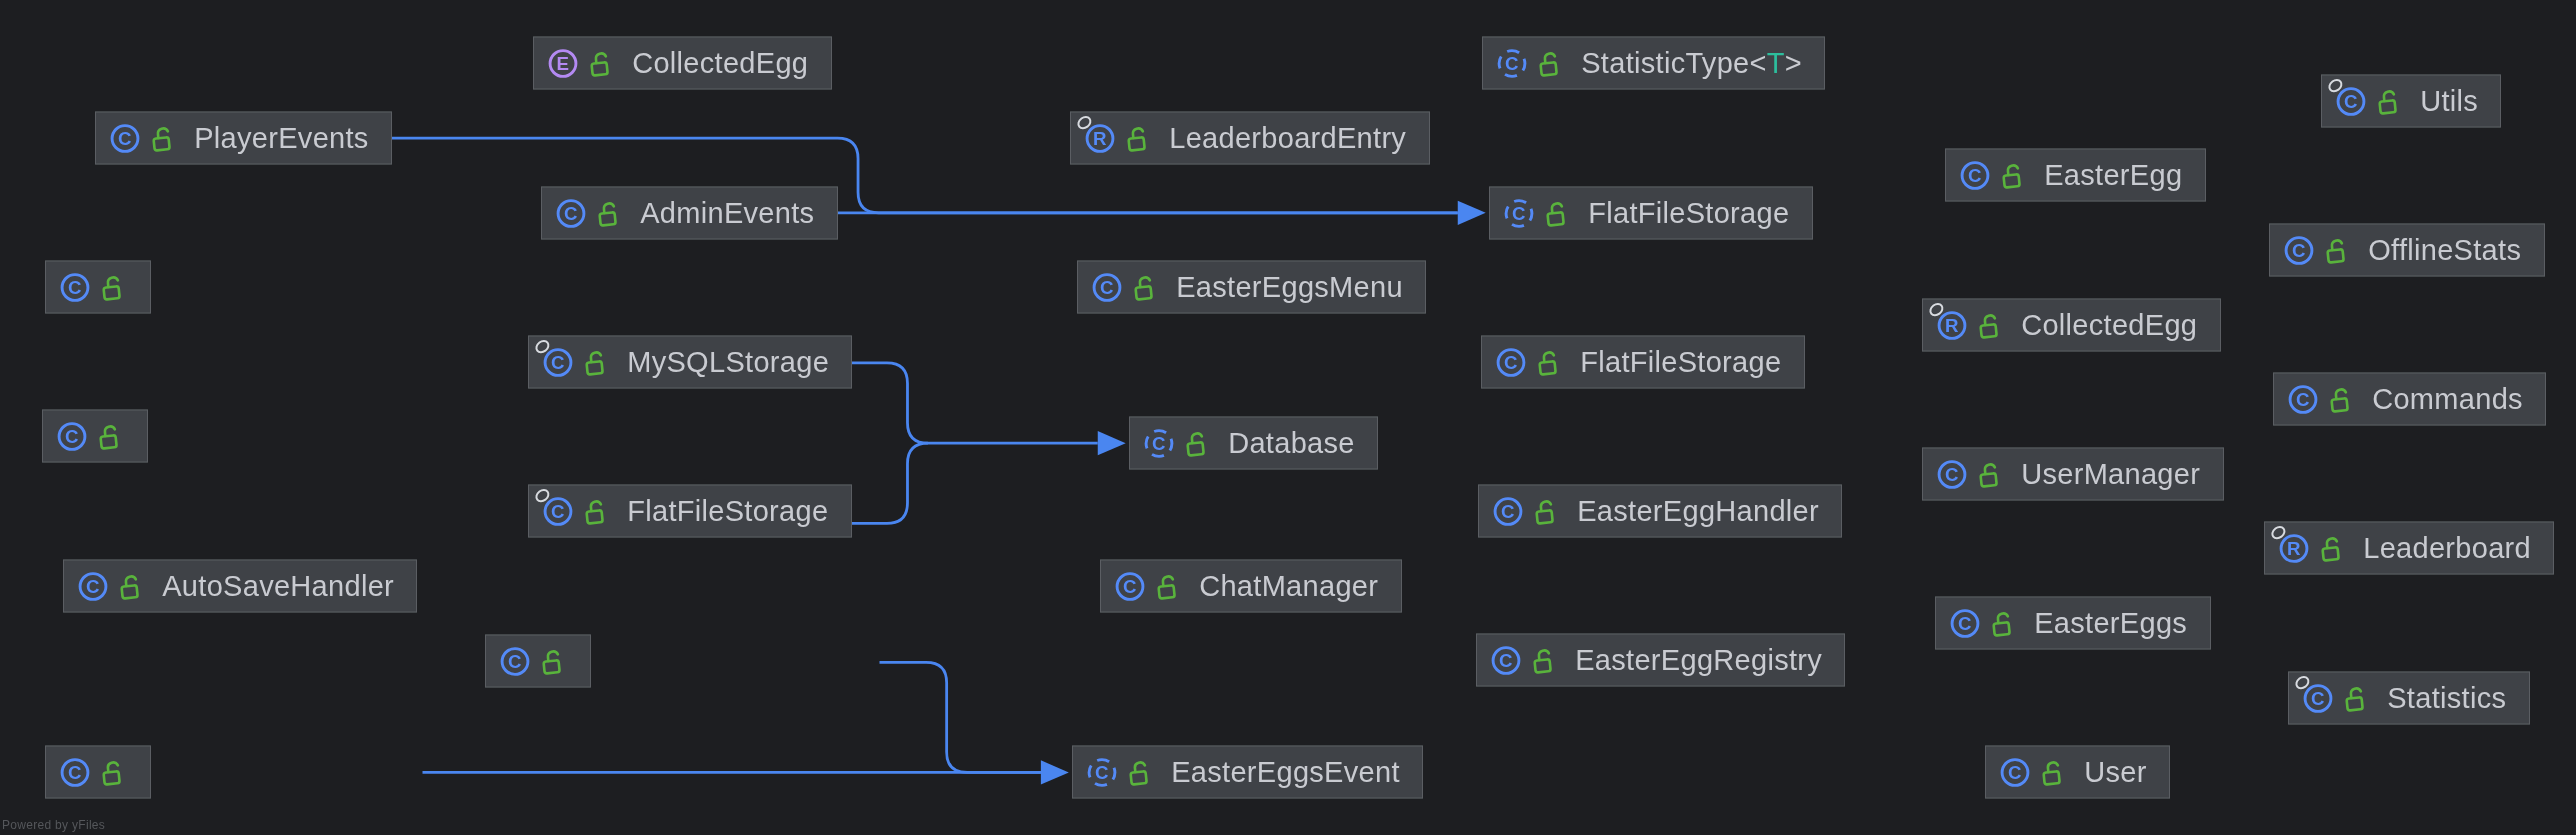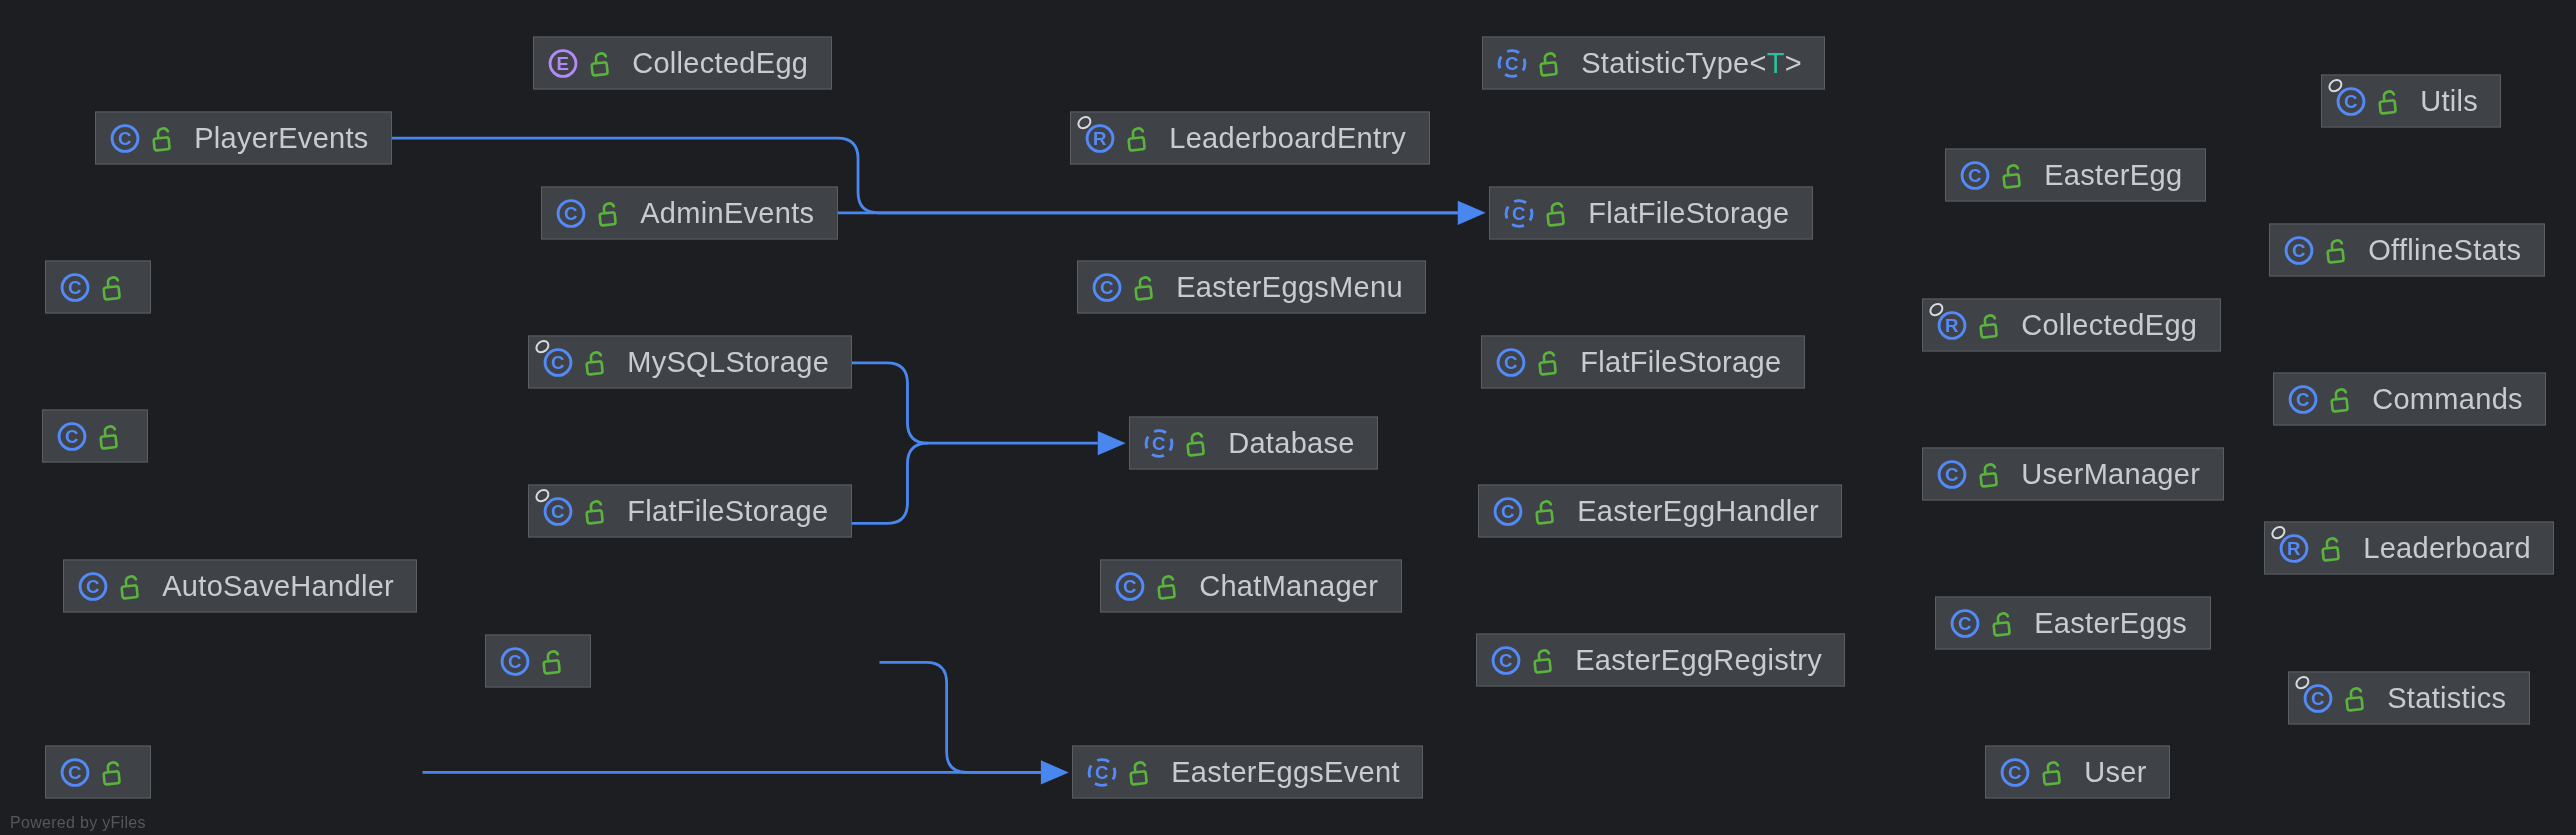--- a/index.html
+++ b/index.html
@@ -54,22 +54,22 @@
     border-radius: 50%;
     transform: rotate(-38deg);
     background: transparent;
   }
   .lock { display: inline-flex; flex: 0 0 auto; margin-left: -1.9px; }
   .lock svg { width: 28px; height: 28px; }
   .label { padding-left: 7.5px; }
   .tp { color: var(--type-param, #2dbe9d); }
   #watermark {
     position: absolute;
-    left: 10px; bottom: 3.7px;
-    font-size: 16px;
+    left: 2px; bottom: 3.7px;
+    font-size: 12px;
     color: var(--watermark, #55575b);
     letter-spacing: 0.3px;
   }
 </style>
 </head>
 <body>
 
 <div id="canvas">
   <svg id="edges-layer" viewBox="0 0 2762 896" xmlns="http://www.w3.org/2000/svg">
       <path d="M 400 148 H 898 Q 920 148 920 170 V 206 Q 920 228 942 228 H 1563"></path>

